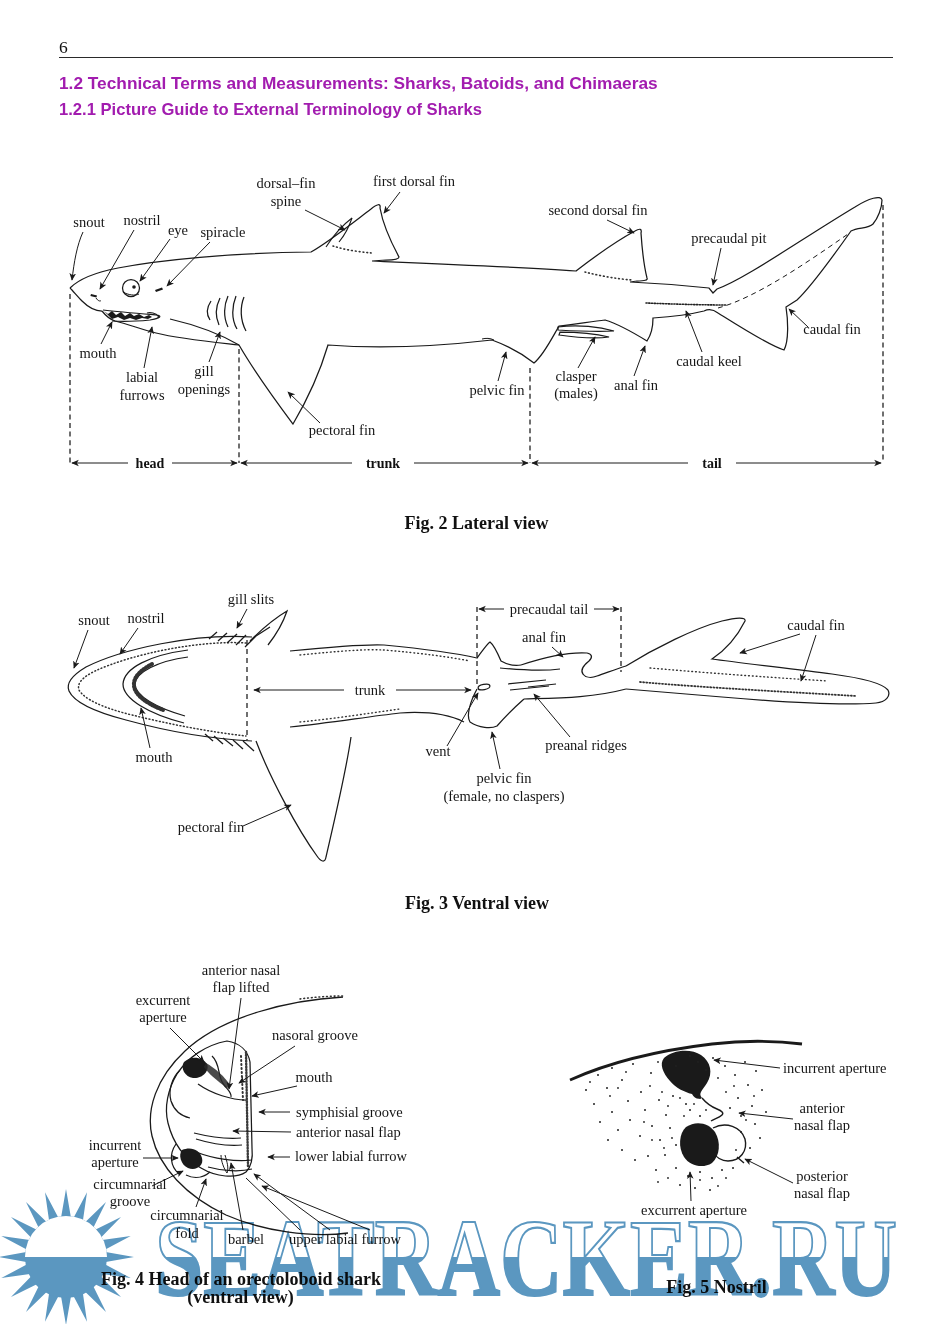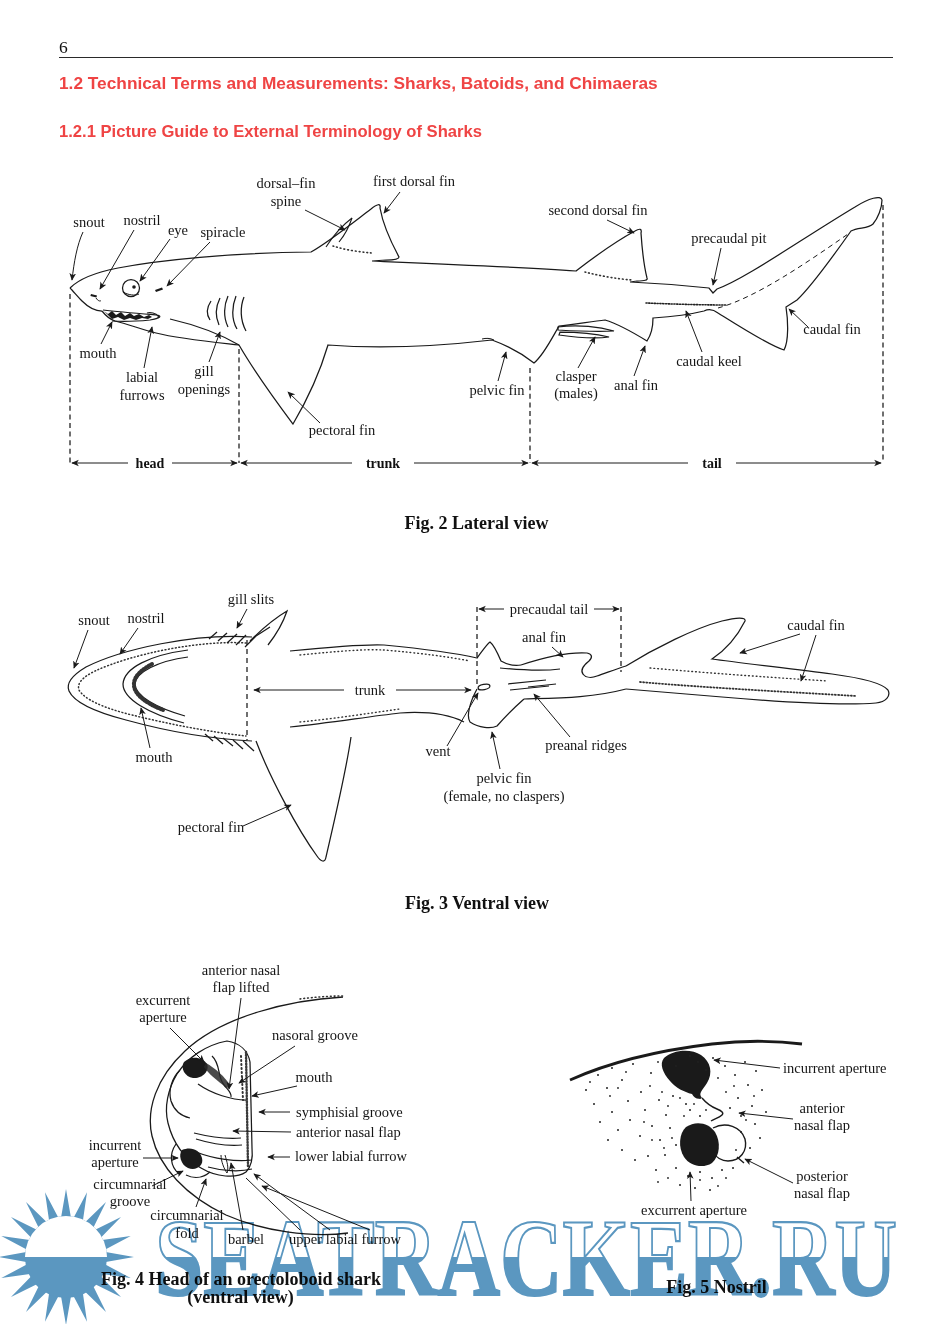--- a/index.html
+++ b/index.html
@@ -1,36 +1,36 @@
 <!DOCTYPE html>
 <html><head>
 <meta charset="utf-8">
 <style>
   html,body{margin:0;padding:0;background:#ffffff;}
   #page{position:relative;width:928px;height:1324px;background:#ffffff;overflow:hidden;
         font-family:"Liberation Serif", serif;color:#111;}
   .hdr{position:absolute;font-size:17.5px;color:#111;}
   .h-sans{position:absolute;font-family:"Liberation Sans", sans-serif;font-weight:bold;
-          font-size:17.3px;color:#ef4444;text-align:center;}
+          font-size:17.3px;color:#a21caf;text-align:center;}
   svg{position:absolute;left:0;top:0;}
   .lbl{font-family:"Liberation Serif", serif;font-size:14.5px;fill:#151515;}
   .cap{font-family:"Liberation Serif", serif;font-size:18px;font-weight:bold;fill:#111;}
   .dim{font-family:"Liberation Serif", serif;font-size:14px;font-weight:bold;fill:#111;}
   .ln{stroke:#1a1a1a;stroke-width:1.25;fill:none;}
   .thin{stroke:#1a1a1a;stroke-width:1;fill:none;}
   .dash{stroke:#1a1a1a;stroke-width:1.25;fill:none;stroke-dasharray:5 3.6;}
   .dot{stroke:#333;stroke-width:1.6;fill:none;stroke-dasharray:0.8 3;stroke-linecap:round;}
 </style>
 </head>
 <body>
 <div id="page">
   <div class="hdr" style="left:59px;top:37px;">6</div>
   <div style="position:absolute;left:59px;top:56.5px;width:834px;height:0;border-top:1.9px solid #2a2a2a;"></div>
   <div class="h-sans" style="left:59px;top:73px;">1.2 Technical Terms and Measurements: Sharks, Batoids, and Chimaeras</div>
-  <div class="h-sans" style="left:59px;top:122px;font-size:16.6px;">1.2.1 Picture Guide to External Terminology of Sharks</div>
+  <div class="h-sans" style="left:59px;top:100px;font-size:16.6px;">1.2.1 Picture Guide to External Terminology of Sharks</div>
 
   <svg id="art" width="928" height="1324" viewBox="0 0 928 1324">
     <defs>
       <marker id="ah" viewBox="0 0 10 10" refX="8.5" refY="5" markerWidth="8" markerHeight="8" orient="auto-start-reverse">
         <path d="M0,0.8 L9.5,5 L0,9.2 L2.5,5 Z" fill="#1a1a1a"></path>
       </marker>
     </defs>
 
     <g id="fig2">
 

